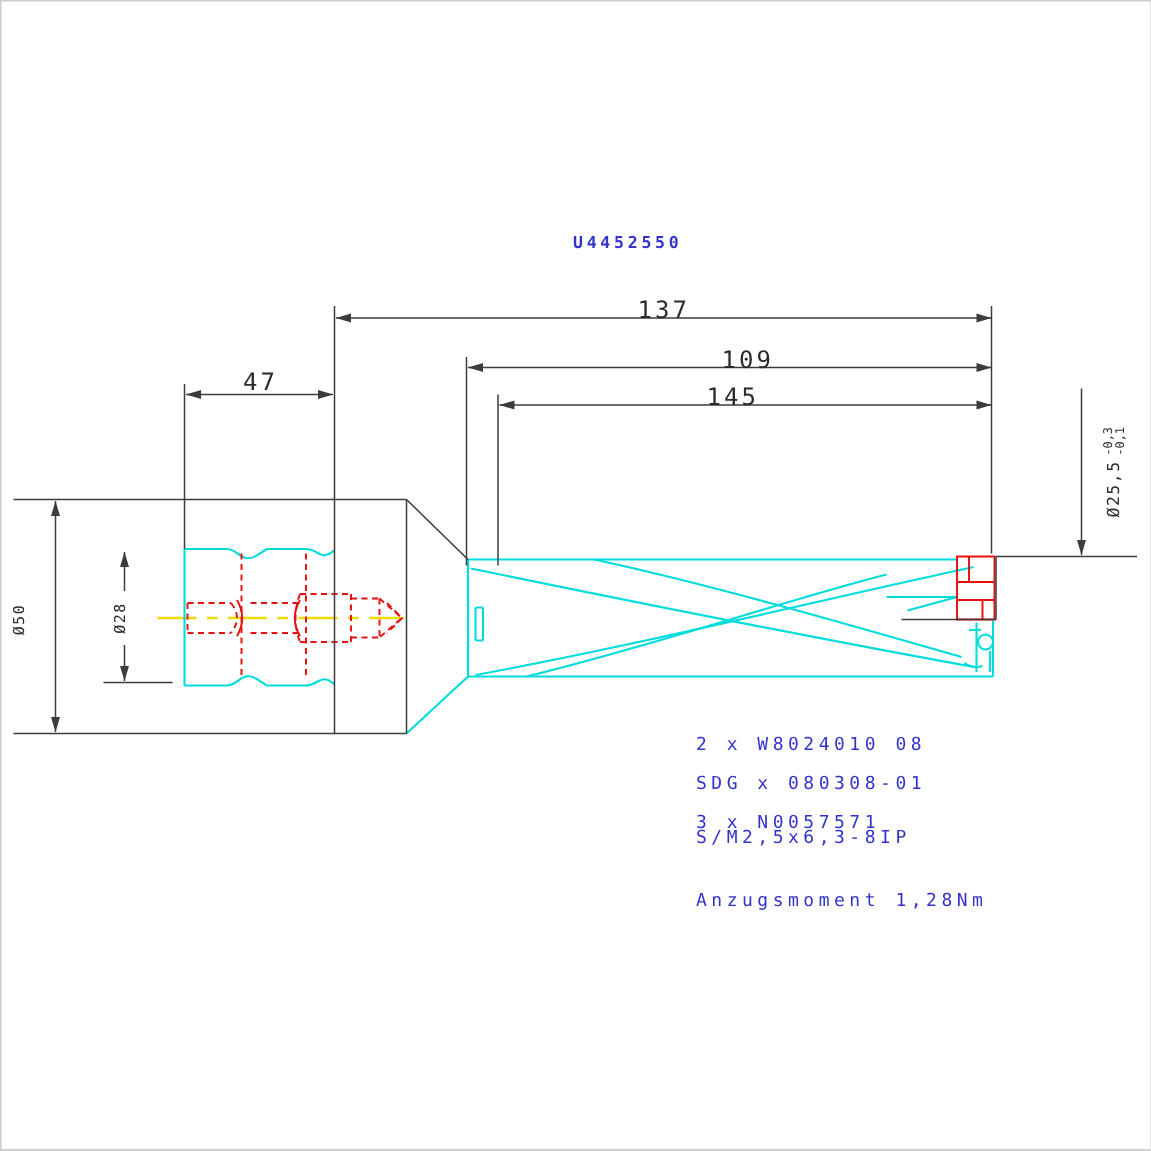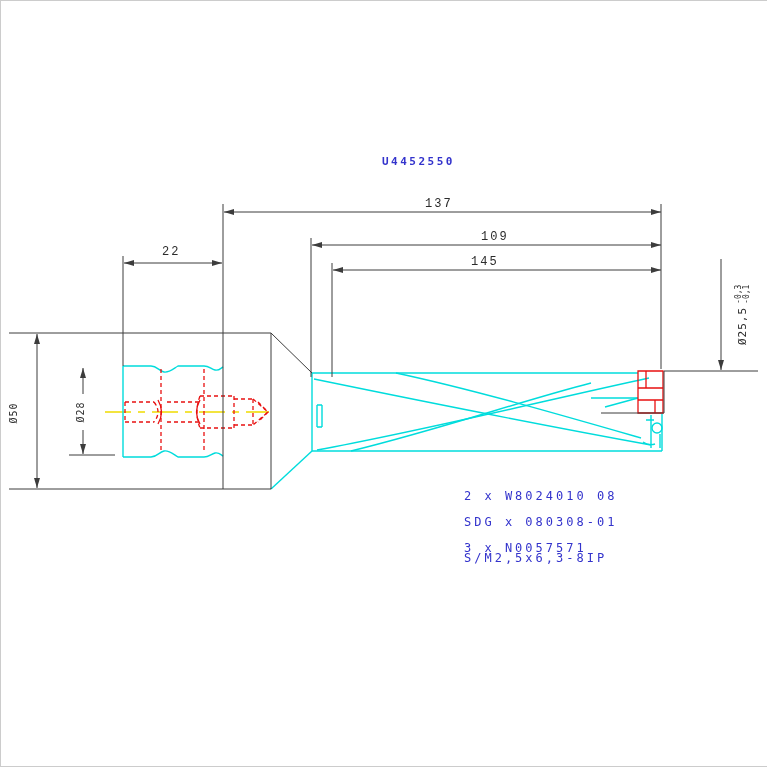--- a/index.html
+++ b/index.html
@@ -7,21 +7,21 @@
     --cad-blue:#3333cc; --dim-text:#2b2b2b; --bg:#ffffff; --border:#cccccc;
   }
   html,body{margin:0;padding:0;}
   body{background:#888;font-family:"DejaVu Sans Mono","Liberation Mono",monospace;}
   #canvas{
     position:relative;width:765px;height:765px;background:var(--bg);
     border:1px solid var(--border);overflow:hidden;padding-left:44px;
   }
   #drawing-svg{position:absolute;left:0;top:0;}
   .txt{position:absolute;white-space:pre;}
-  .dim{color:var(--dim-text);font-size:12px;letter-spacing:2px;font-family:Liberation Mono, monospace;}
+  .dim{color:var(--dim-text);font-size:16px;letter-spacing:2px;}
   .blue{color:var(--cad-blue);}
   .title{font-size:11px;font-weight:bold;letter-spacing:2.5px;}
   .note{font-size:12px;letter-spacing:3px;line-height:14px;margin-left:13px;}
   .rot{transform:rotate(-90deg);text-align:center;line-height:14px;background:var(--bg);}
   .rot-dim{font-size:10px;letter-spacing:1px;color:var(--dim-text);}
   .tipdia{display:flex;align-items:center;justify-content:flex-start;gap:3px;background:var(--bg);}
   .tolstack{display:inline-flex;flex-direction:column;font-size:8px;line-height:8px;letter-spacing:0;}
   svg .k{stroke:var(--ink);stroke-width:1;fill:none;}
   svg .kf{fill:var(--ink);stroke:none;}
   svg .c{stroke:var(--cad-cyan);stroke-width:1.4;fill:none;}
@@ -123,31 +123,32 @@
       <polygon points="82,453 79,443 85,443"></polygon>
       <polygon points="720,369 717,359 723,359"></polygon>
     </g>
   </svg>
 
   <div class="txt blue title" style="left:381px;top:154px;">U4452550</div>
 
   <div class="txt dim" style="left:424px;top:196px;">137</div>
   <div class="txt dim" style="left:480px;top:229px;">109</div>
   <div class="txt dim" style="left:470px;top:254px;">145</div>
-  <div class="txt dim" style="left:161px;top:244px;">22</div>
+  <div class="txt dim" style="left:161px;top:244px;">47</div>
 
   <div class="txt rot rot-dim" style="left:-5px;top:405px;width:36px;">Ø50</div>
   <div class="txt rot rot-dim" style="left:62px;top:403px;width:36px;padding:1px 0;">Ø28</div>
 
   <div class="txt rot tipdia rot-dim" style="left:700px;top:290px;width:84px;height:24px;">
     <span style="font-size:11px;">Ø25,5</span>
     <span class="tolstack">
       <span>-0,3</span>
       <span>-0,1</span>
     </span>
   </div>
 
   <div class="txt blue note" style="left:450px;top:488px;">2 x W8024010 08</div>
   <div class="txt blue note" style="left:450px;top:514px;">SDG x 080308-01</div>
   <div class="txt blue note" style="left:450px;top:540px;">3 x N0057571</div>
   <div class="txt blue note" style="left:450px;top:550px;">S/M2,5x6,3-8IP</div>
+  <div class="txt blue note" style="left:450px;top:592px;">Anzugsmoment 1,28Nm</div>
 
 </div>
 
 </body></html>

